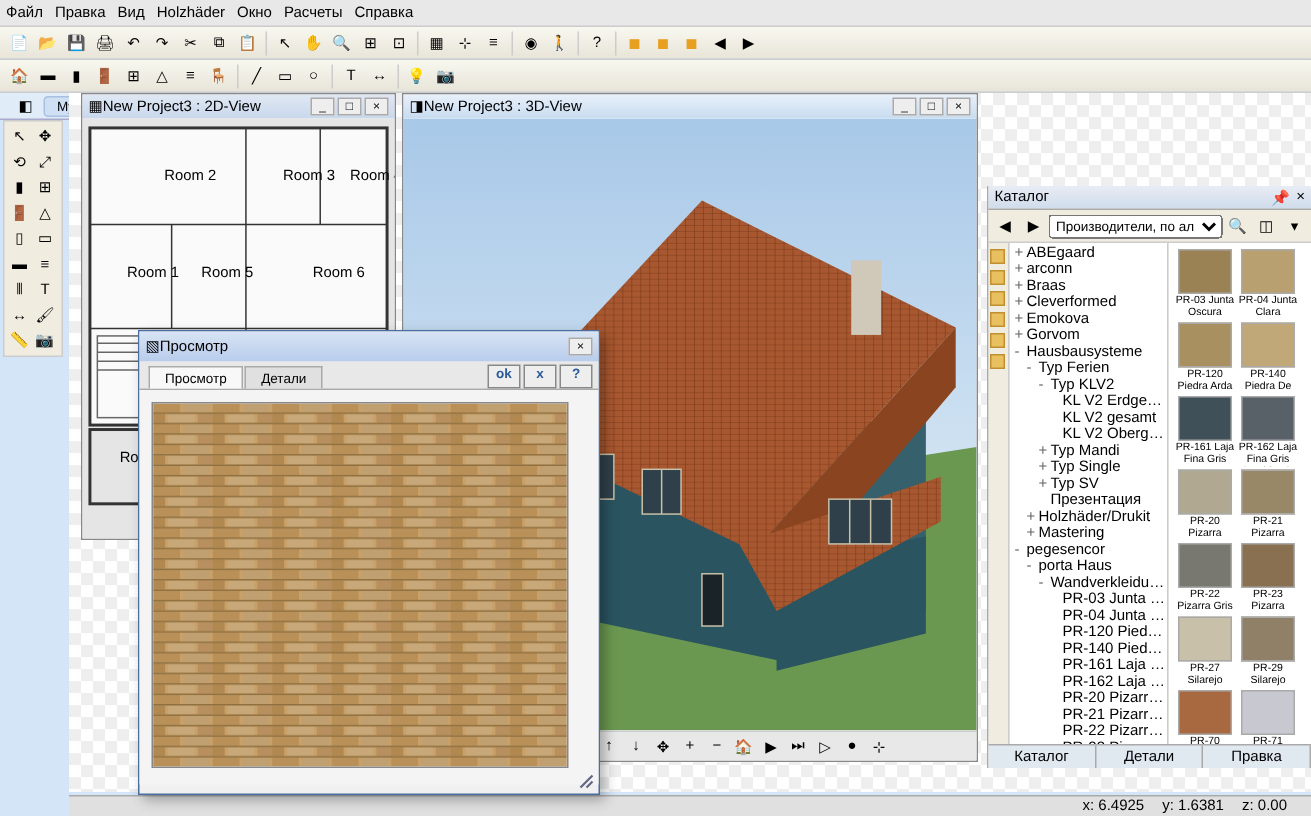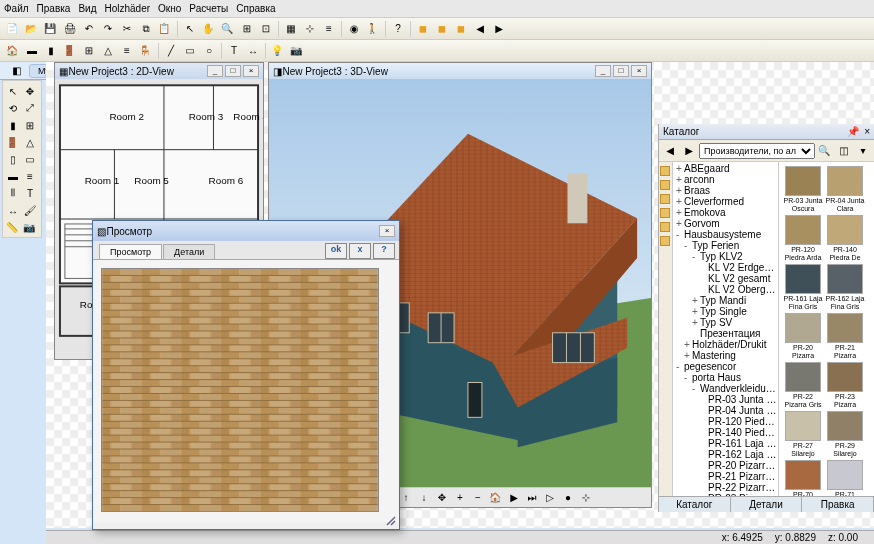--- a/index.html
+++ b/index.html
@@ -432,15 +432,15 @@
       <rect width="278" height="244" fill="url(#brick)"></rect>
     </svg>
   </div>
   <svg class="tex-resize" viewBox="0 0 12 12">
       <path d="M2 10L10 2M6 10L10 6M10 10L10 10" stroke="#668" stroke-width="1.5"></path>
     </svg>
 </div>
 
 <div class="statusbar">
   <span>x: 6.4925</span>
-  <span>y: 0.8829</span>
+  <span>y: 1.6381</span>
   <span>z: 0.00</span>
 </div>
 
 </body></html>

